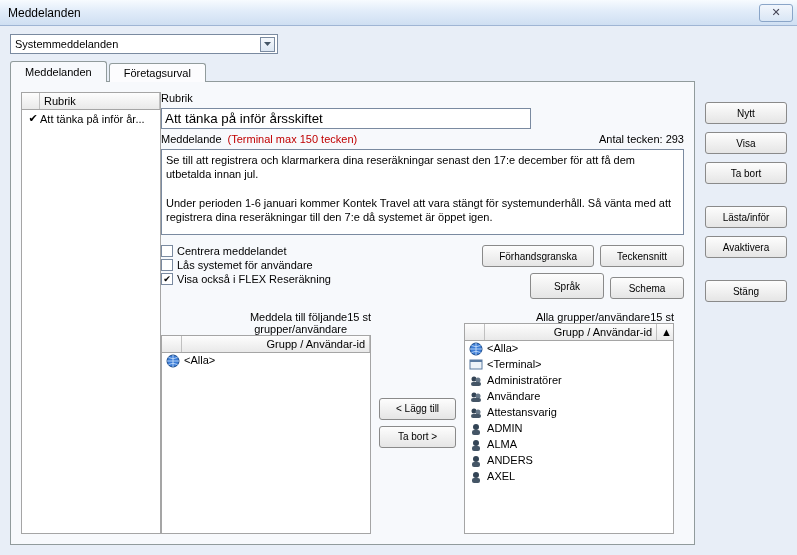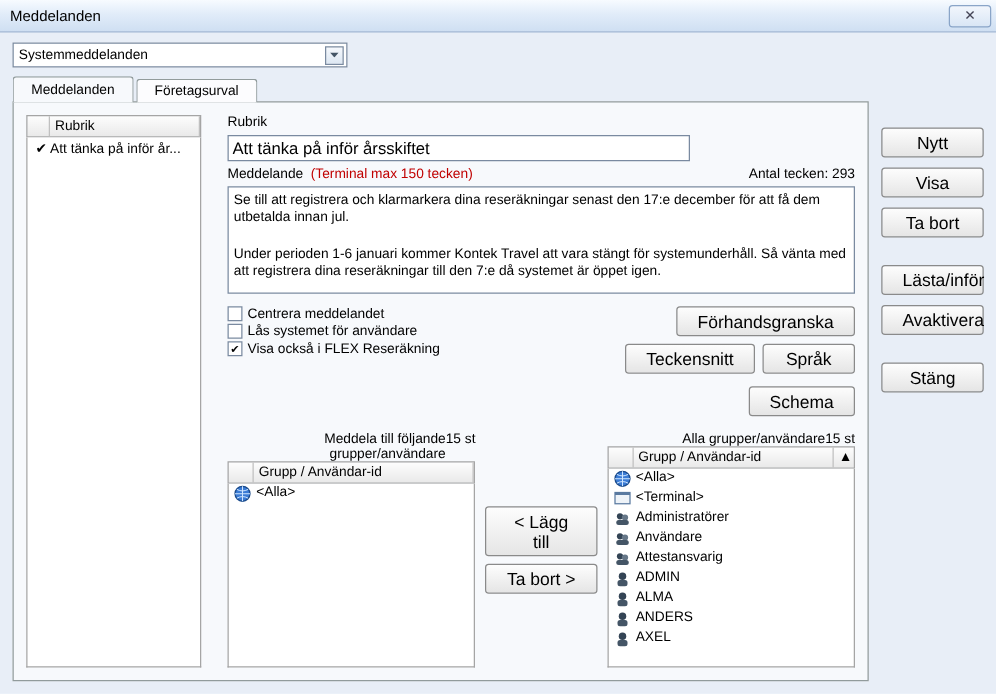--- a/index.html
+++ b/index.html
@@ -40,21 +40,21 @@
     height: calc(100% - 26px);
   }
   .left-panel { flex: 1; display: flex; flex-direction: column; }
   .right-panel { width: 82px; display: flex; flex-direction: column; gap: 8px; padding-top: 68px; }
   .btn {
     background: linear-gradient(#fdfdfd,#e5e5e5);
     border: 1px solid #8a8a8a;
     border-radius: 3px;
     padding: 3px 16px;
     font-family: inherit;
-    font-size: 14px;
+    font-size: 10px;
     cursor: default;
     min-height: 22px;
   }
   .dropdown {
     width: 268px;
     height: 20px;
     background: #fff;
     border: 1px solid #7a8aa0;
     display: flex;
     align-items: center;
@@ -88,21 +88,21 @@
   .tab.active {
     background: #f7f9fc;
     padding-top: 4px;
     padding-bottom: 4px;
   }
   .tab-panel {
     border: 1px solid #919b9c;
     background: #f7f9fc;
     flex: 1;
     display: flex;
-    gap: 21px;
+    gap: 0;
     padding: 10px;
   }
   .msg-list {
     width: 140px;
     display: flex;
     flex-direction: column;
   }
   .list-header {
     display: flex;
     border: 1px solid #a5a5a5;
@@ -155,20 +155,21 @@
   .btn-row .btn { min-width: 74px; }
   .dual-lists { display:flex; gap:6px; margin-top: 8px; flex:1;}
   .list-box { display:flex; flex-direction:column; width: 210px;}
   .list-title-row { display:flex;text-align:right; }
   .list-title { flex:1; }
   .list-count { }
   .grid-header {
     display:flex;
     border:1px solid #a5a5a5;
     background: linear-gradient(#fdfdfd,#e9e9e9);
+    text-align: right;
   }
   .grid-header .gcol { padding:2px 4px; flex:1; border-right:1px solid #c0c0c0;}
   .grid-header .iconcol { width:20px; flex:none;}
   .grid-header .scrollcol { width:16px; flex:none; border-right:none;}
   .grid-body {
     border:1px solid #a5a5a5;
     border-top:none;
     background:#fff;
     flex:1;
     overflow-y: scroll;

